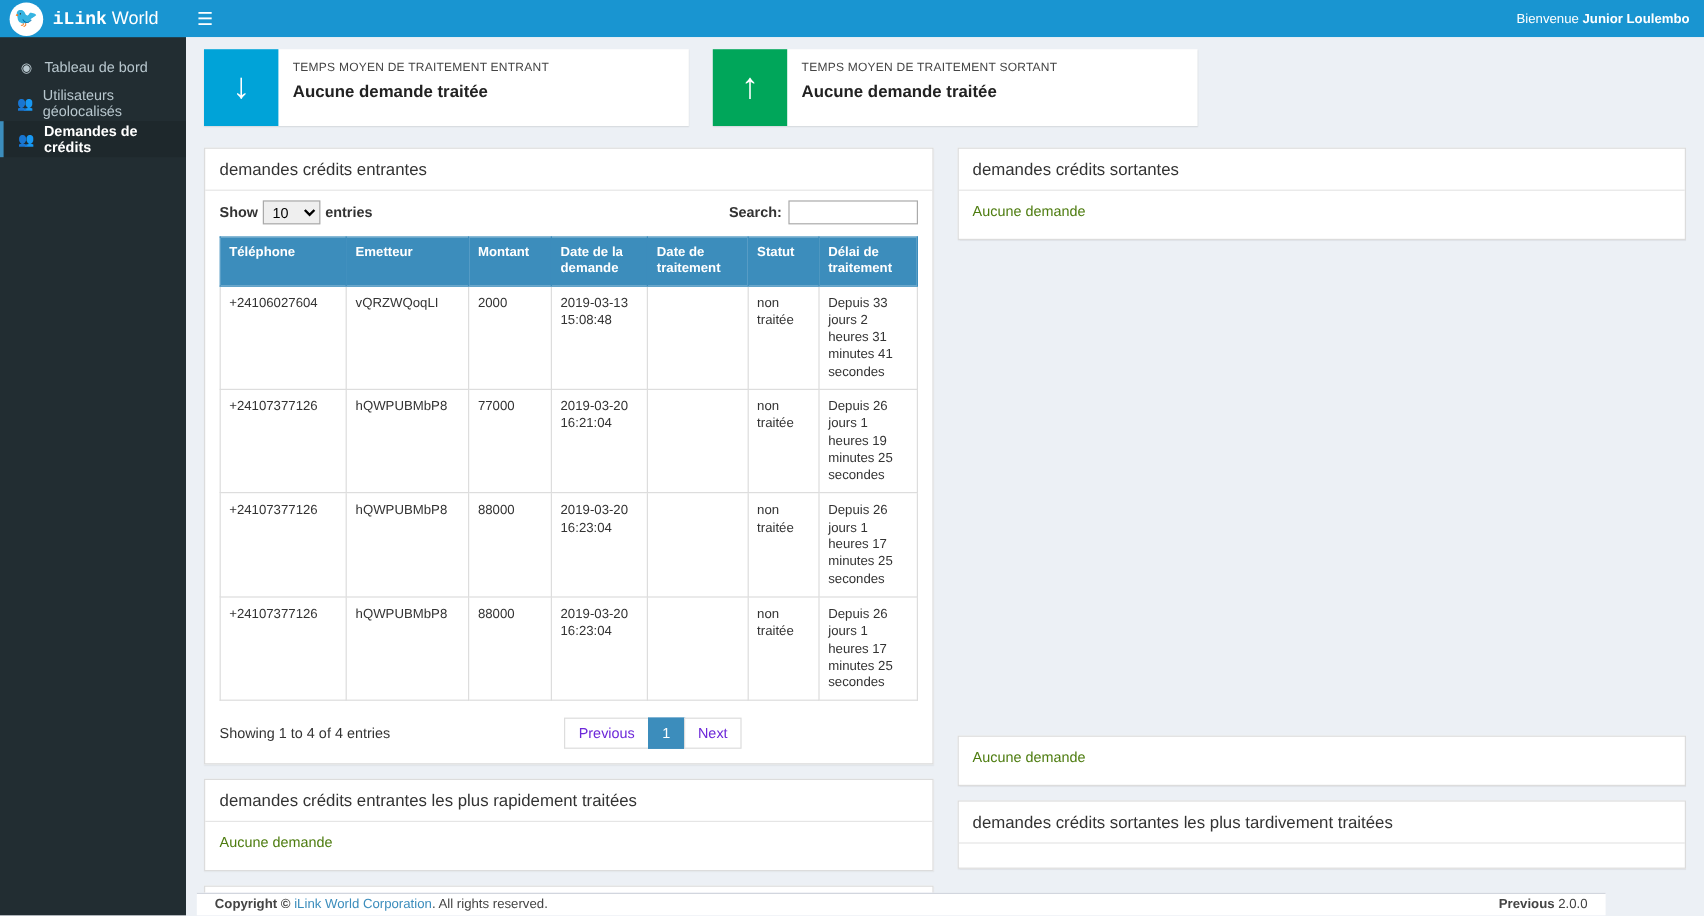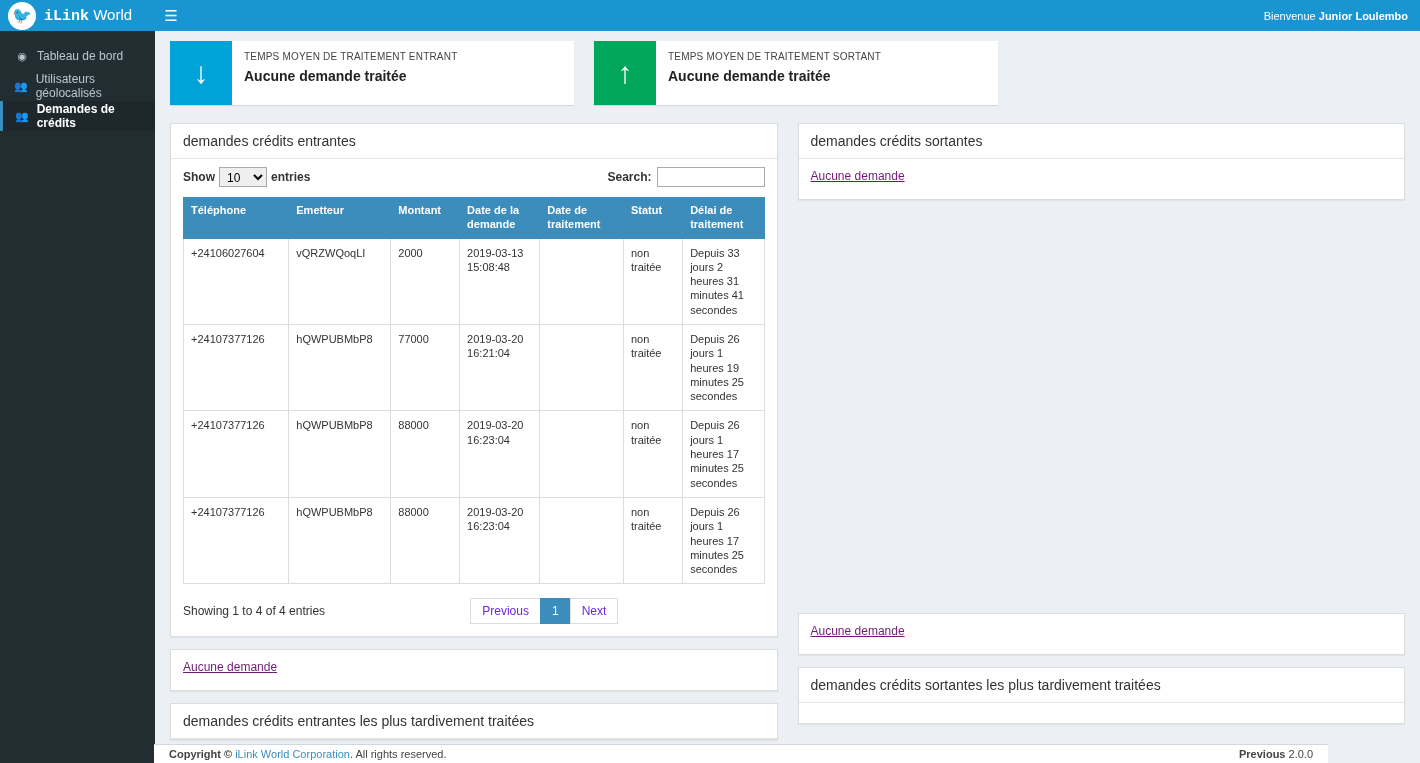--- a/index.html
+++ b/index.html
@@ -147,21 +147,21 @@
   }
   .panel-heading {
     padding: 9px 12px;
     font-size: 14px;
     color: #333;
     border-bottom: 1px solid #e5e5e5;
   }
   .panel-body {
     padding: 8px 12px 12px 12px;
   }
-  .empty-msg { font-size: 12px; color: #701a75; padding: 2px 0 4px 0; text-decoration: underline; }
+  .empty-msg { font-size: 12px; color: #4d7c0f; padding: 2px 0 4px 0; }
 
   
   .dt-top {
     display: flex; align-items: center;
     font-size: 12px;
     margin-bottom: 10px;
   }
   .dt-length { display: flex; align-items: center; gap: 4px; font-weight: bold; }
   .dt-length select {
     font-family: "Liberation Sans", sans-serif;
@@ -239,21 +239,21 @@
     margin-left: -1px;
   }
   .pg.active {
     background: #3c8dbc;
     border-color: #3c8dbc;
     color: #fff;
   }
 
   
   .footer {
-    position: absolute; left: 154px; top: 744px;
+    position: absolute; left: 164px; top: 744px;
     width: 1174px; height: 19px;
     background: #fff;
     border-top: 1px solid #d2d6de;
     font-size: 11px;
     color: #444;
     display: flex; align-items: center;
     padding: 0 15px;
   }
   .footer a { color: #3c8dbc; text-decoration: none; }
   .footer .ver { margin-left: auto; }
@@ -399,20 +399,21 @@
                 <div class="pg">Previous</div>
                 <div class="pg active">1</div>
                 <div class="pg">Next</div>
               </div>
             </div>
 
           </div>
         </div>
 
         <div class="panel">
+          <div class="panel-heading">demandes crédits entrantes les plus rapidement traitées</div>
           <div class="panel-body">
             <div class="empty-msg">Aucune demande</div>
           </div>
         </div>
 
         <div class="panel">
           <div class="panel-heading">demandes crédits entrantes les plus tardivement traitées</div>
 
         </div>
 

